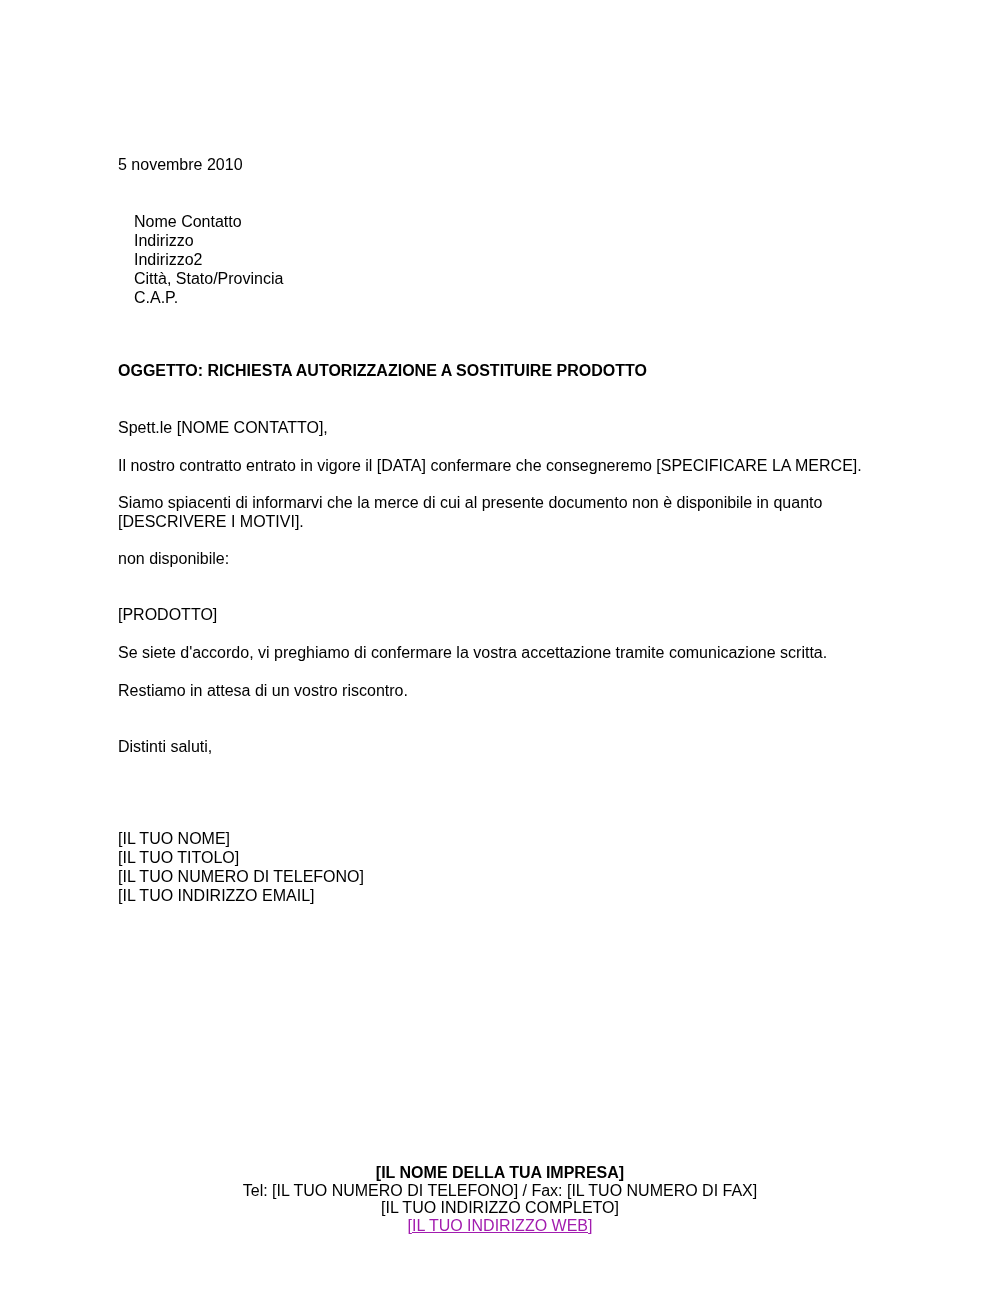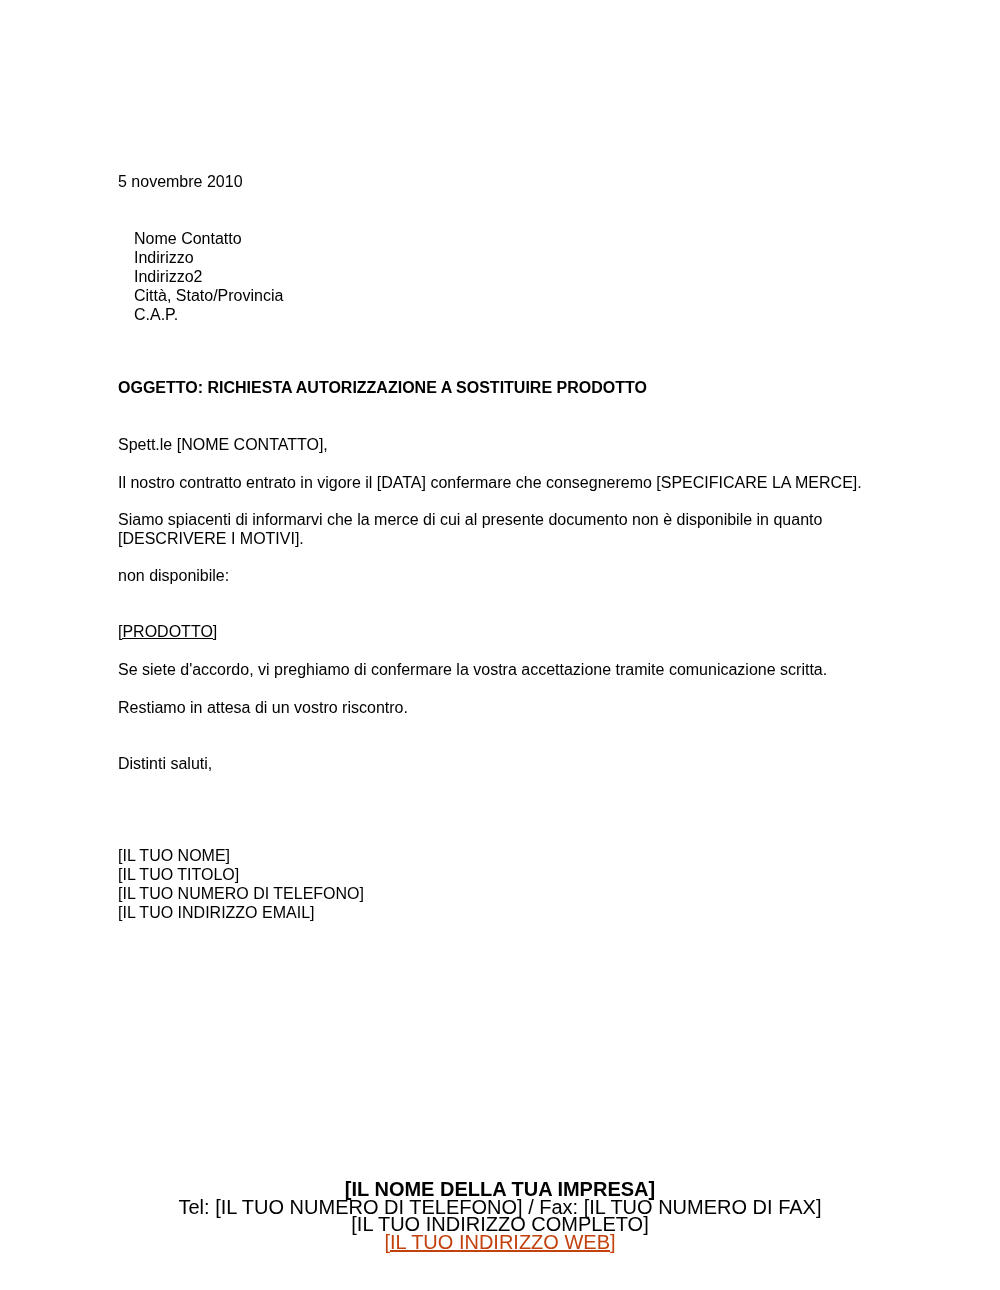--- a/index.html
+++ b/index.html
@@ -11,21 +11,21 @@
       width: 1000px;
       height: 1290px;
       position: relative;
       overflow: hidden;
       font-family: "Liberation Sans", sans-serif;
       color: #000000;
       font-size: 16px;
     }
     .page {
       position: absolute;
-      left: 0; top: 17px;
+      left: 0; top: 0;
       width: 1000px; height: 951px;
     }
     .line {
       position: absolute;
       left: 118px;
       white-space: nowrap;
       line-height: 19px;
       font-size: 16px;
     }
     .block {
@@ -35,26 +35,26 @@
       font-size: 16px;
     }
     .block div { white-space: nowrap; }
     .bold { font-weight: bold; }
     .footer {
       position: absolute;
       left: 0;
       width: 1000px;
       top: 1164px;
       text-align: center;
-      font-size: 20px;
+      font-size: 16px;
       line-height: 17.5px;
     }
     .footer div { white-space: nowrap; }
     .footer a {
-      color: #c2410c;
+      color: #a21caf;
       text-decoration: underline;
     }
   </style>
 </head>
 <body>
 
 <div class="page">
 
   <div class="line" style="top:155px;">5 novembre 2010</div>
 
@@ -74,21 +74,21 @@
 
   <div class="block" style="top:493px;">
     <div>Siamo spiacenti di informarvi che la merce di cui al presente documento non è disponibile in quanto</div>
     <div>[DESCRIVERE I MOTIVI].</div>
   </div>
 
   <div class="block" style="top:549px;">
     <div>non disponibile:</div>
   </div>
 
-  <div class="line" style="top:605px;text-decoration:underline;">[PRODOTTO]</div>
+  <div class="line" style="top:605px;">[PRODOTTO]</div>
 
   <div class="line" style="top:643px;">Se siete d'accordo, vi preghiamo di confermare la vostra accettazione tramite comunicazione scritta.</div>
 
   <div class="line" style="top:681px;">Restiamo in attesa di un vostro riscontro.</div>
 
   <div class="line" style="top:737px;">Distinti saluti,</div>
 
   <div class="block" style="top:829px;">
     <div>[IL TUO NOME]</div>
     <div>[IL TUO TITOLO]</div>

